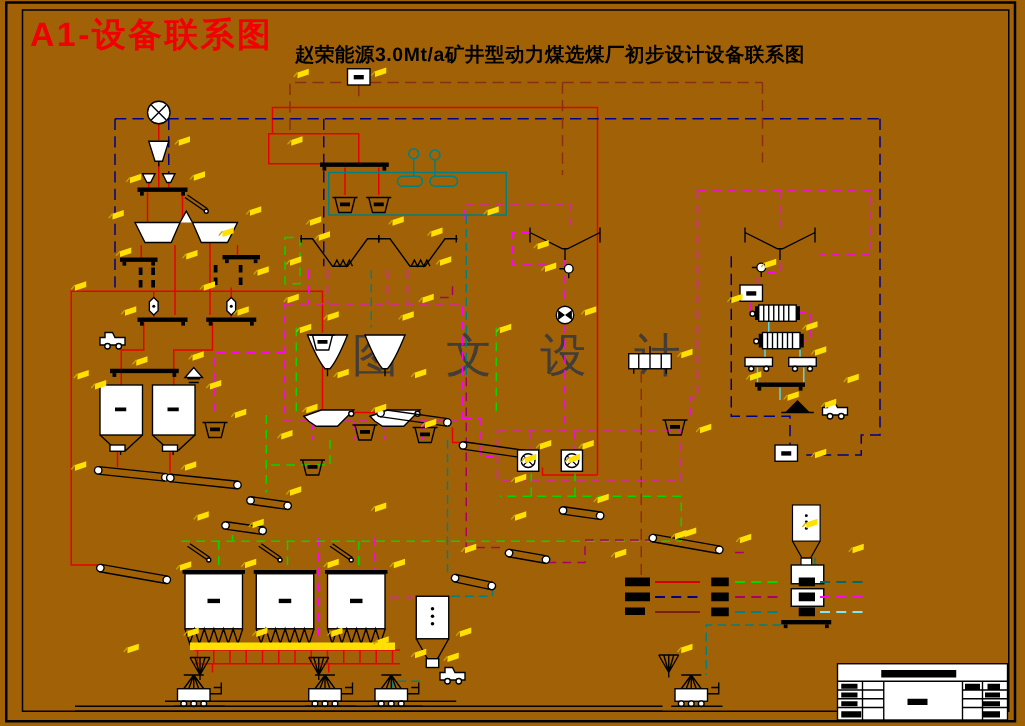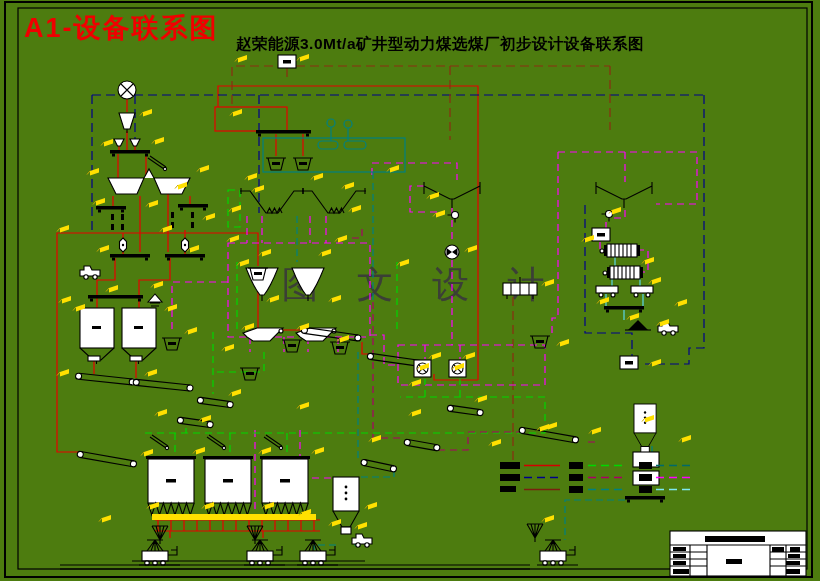--- a/index.html
+++ b/index.html
@@ -1,16 +1,16 @@
 <!DOCTYPE html>
 <html><head>
 <meta charset="utf-8">
 <style>
   html,body{margin:0;padding:0;background:#fff;}
-  .sheet{position:relative;width:820px;height:581px;background:#4d7c0f;overflow:hidden;
+  .sheet{position:relative;width:820px;height:581px;background:#a16207;overflow:hidden;
          font-family:"Liberation Sans", sans-serif;}
   svg{position:absolute;left:0;top:0;}
   .blk{stroke:#000;fill:none;stroke-width:1.1;}
   .blkf{stroke:#000;fill:#fff;stroke-width:1.1;}
   .fill{fill:#000;stroke:none;}
   .red{stroke:#e80000;fill:none;stroke-width:1.2;}
   .redbox{stroke:#e80000;fill:none;stroke-width:1.2;}
   .nav{stroke:#00008b;fill:none;stroke-width:1.2;stroke-dasharray:9 5;}
   .brn{stroke:#8b2e12;fill:none;stroke-width:1.2;stroke-dasharray:9 5;}
   .mag{stroke:#ff00ff;fill:none;stroke-width:1.2;stroke-dasharray:7 5;}

